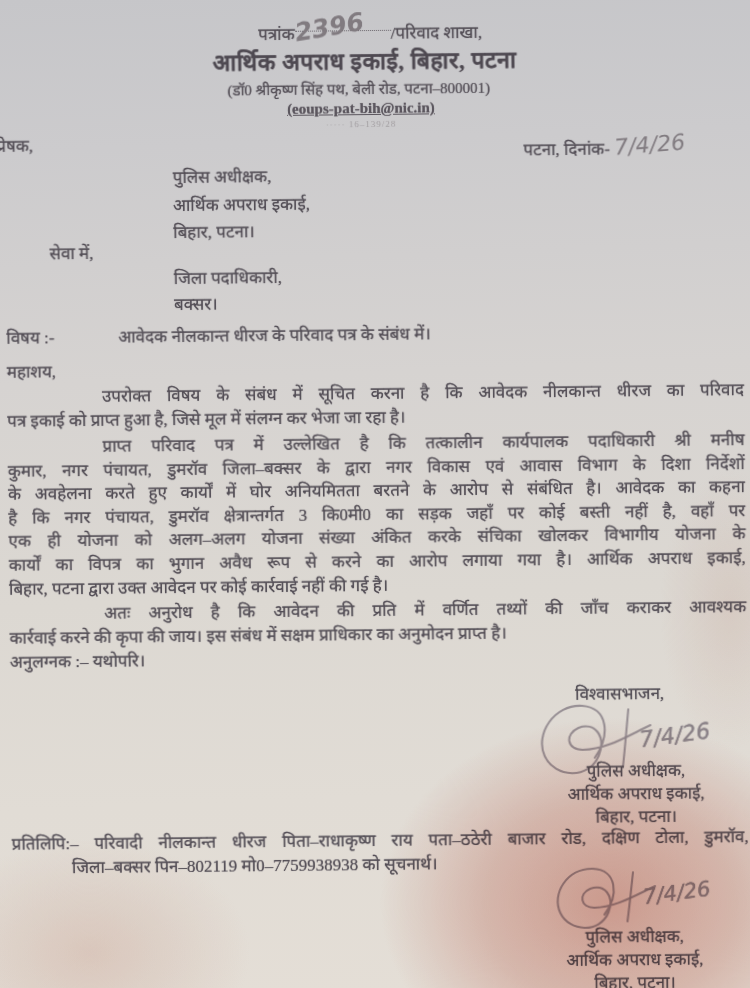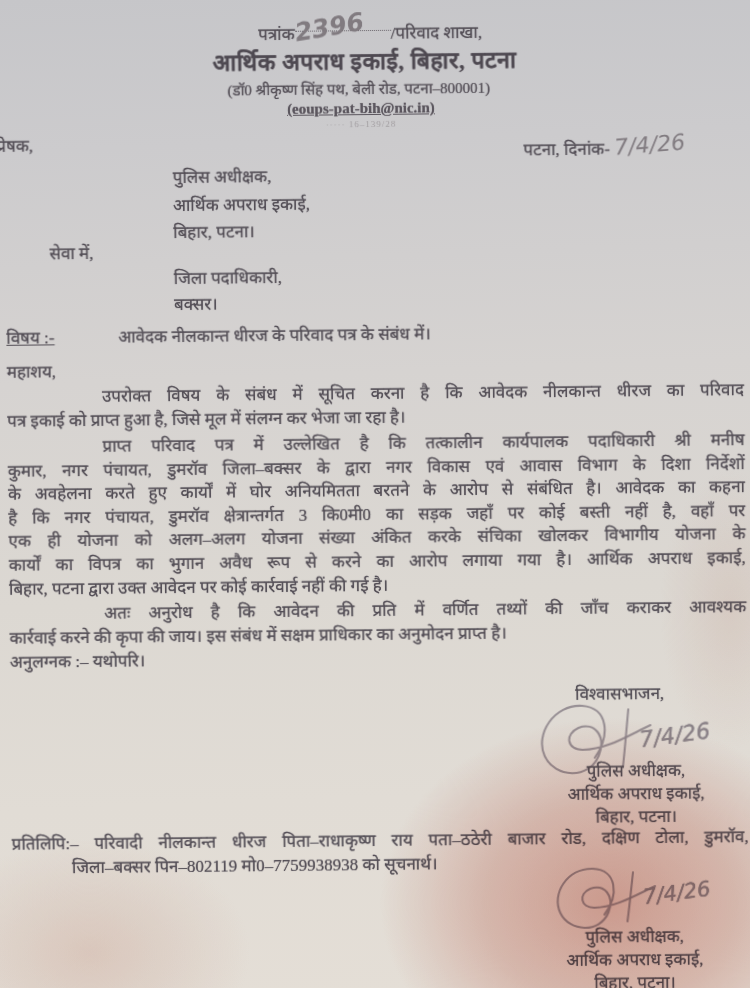--- a/index.html
+++ b/index.html
@@ -62,21 +62,21 @@
     </div>
 
     <div class="abs" style="left:176px;top:163px;">पुलिस अधीक्षक,</div>
     <div class="abs" style="left:176px;top:191px;">आर्थिक अपराध इकाई,</div>
     <div class="abs" style="left:176px;top:218px;">बिहार, पटना।</div>
 
     <div class="abs" style="left:8px;top:238px;margin-left:44px;">सेवा में,</div>
     <div class="abs" style="left:176px;top:264px;">जिला पदाधिकारी,</div>
     <div class="abs" style="left:176px;top:290px;">बक्सर।</div>
 
-    <div class="abs" style="left:8px;top:322px;text-decoration:underline;">विषय :-</div>
+    <div class="abs" style="left:8px;top:322px;">विषय :-</div>
     <div class="abs" style="left:120px;top:322px;">आवेदक नीलकान्त धीरज के परिवाद पत्र के संबंध में।</div>
 
     <div class="abs" style="left:8px;top:356px;font-family:Liberation Serif, serif;">महाशय,</div>
 
     <div class="para" style="top:382px;">
       <div class="pline indent">उपरोक्त विषय के संबंध में सूचित करना है कि आवेदक नीलकान्त धीरज का परिवाद</div>
       <div class="pline last">पत्र इकाई को प्राप्त हुआ है, जिसे मूल में संलग्न कर भेजा जा रहा है।</div>
     </div>
 
     <div class="para" style="top:432px;">

